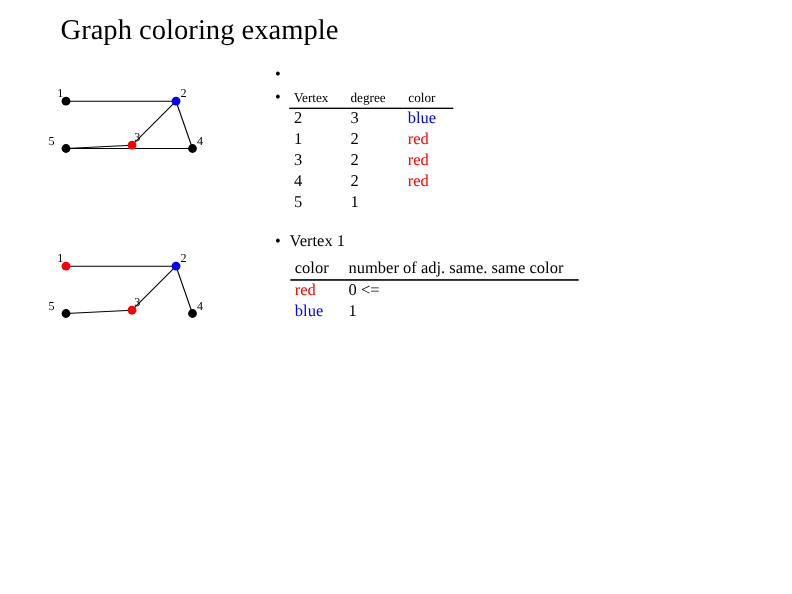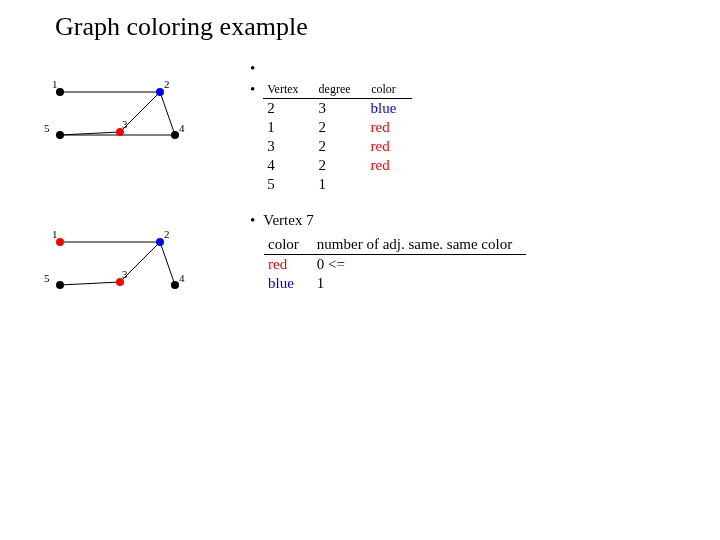--- a/index.html
+++ b/index.html
@@ -188,21 +188,21 @@
                 </tr>
               </tbody>
           </table>
         </div>
       </div>
     </div>
 
     <div class="vertex4-section">
       <div class="bullet-row v4-title">
         <span class="bullet">•</span>
-        <span>Vertex 7</span>
+        <span>Vertex 1</span>
       </div>
       <div style="margin-left: 14px;">
         <table class="v4table">
           <thead>
             <tr>
               <th>color</th>
               <th>number of adj. same. same color</th>
             </tr>
           </thead>
           <tbody id="v4-table-body">

